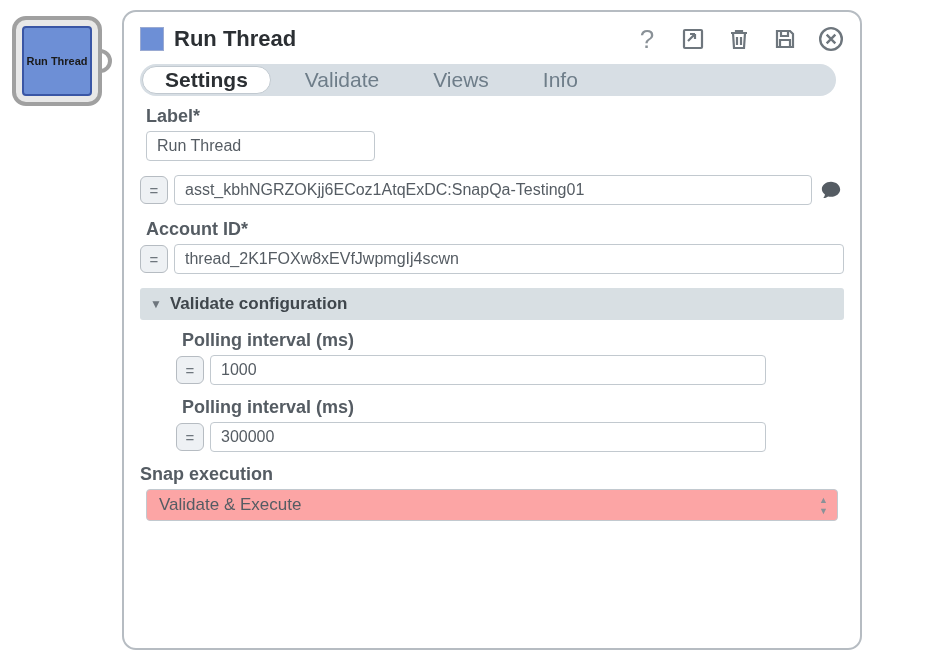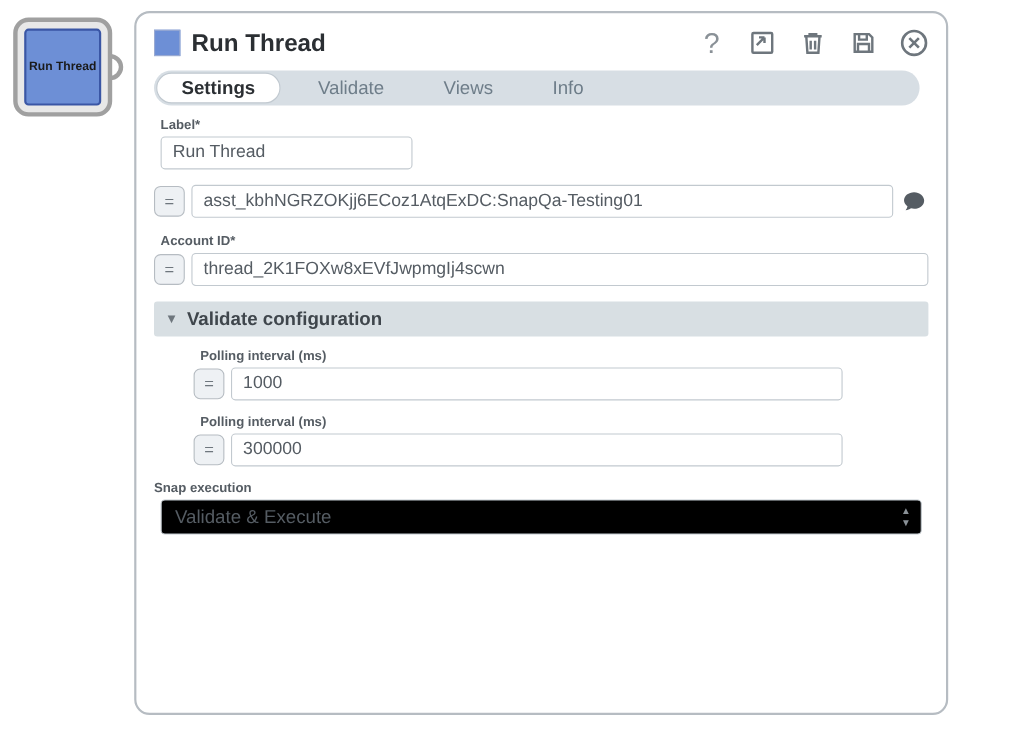--- a/index.html
+++ b/index.html
@@ -142,21 +142,21 @@
     display: flex;
     align-items: stretch;
     padding: 0;
     overflow: hidden;
     width: 696px;
   }
   .tab {
     display: flex;
     align-items: center;
     padding: 0 22px;
-    font-size: 17px;
+    font-size: 21px;
     color: #6e7d89;
     cursor: pointer;
     border-radius: 16px;
   }
   .tab.active {
     background: #ffffff;
     color: #2b2f33;
     font-weight: 700;
     border: 1px solid #c1c9d0;
     margin: 2px;
@@ -164,21 +164,21 @@
   .tab + .tab{ margin-left: 10px; }
 
   
   .form {
     margin-top: 10px;
   }
   .field {
     margin-bottom: 14px;
   }
   .flabel {
-    font-size: 12px;
+    font-size: 18px;
     color: #555c63;
     font-weight: 600;
     margin-bottom: 4px;
     margin-left: 6px;
   }
   .input-row {
     display: flex;
     align-items: center;
     gap: 6px;
   }
@@ -250,21 +250,21 @@
   }
   .select {
     height: 32px;
     border: 1px solid #c2c9cf;
     border-radius: 4px;
     padding: 0 36px 0 12px;
     display: flex;
     align-items: center;
     font-size: 17px;
     color: #555c63;
-    background: #000000;
+    background: #fca5a5;
     cursor: pointer;
   }
   .updown {
     position: absolute;
     right: 10px;
     top: 50%;
     transform: translateY(-50%);
     display: flex;
     flex-direction: column;
     gap: 1px;

